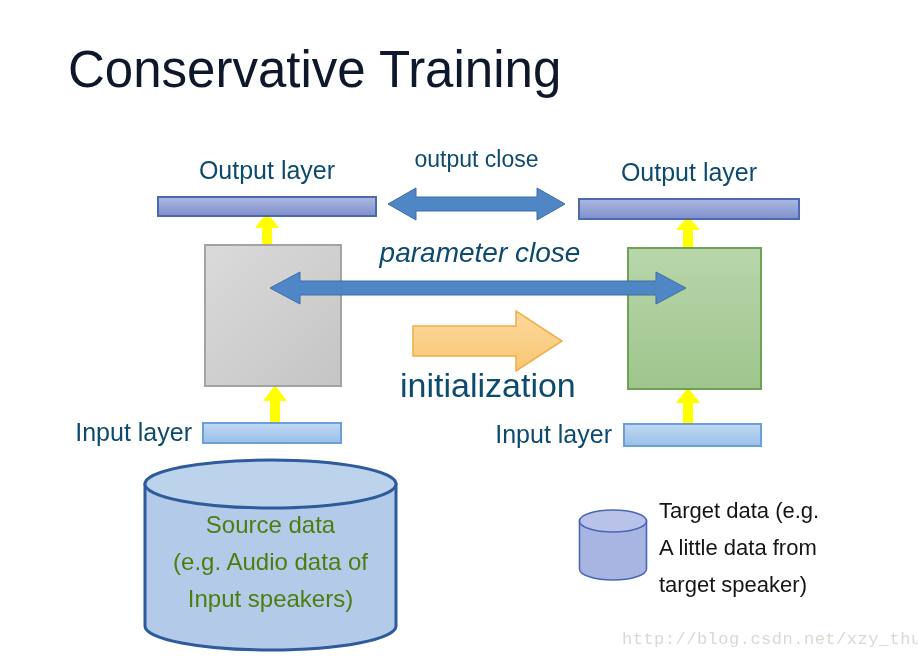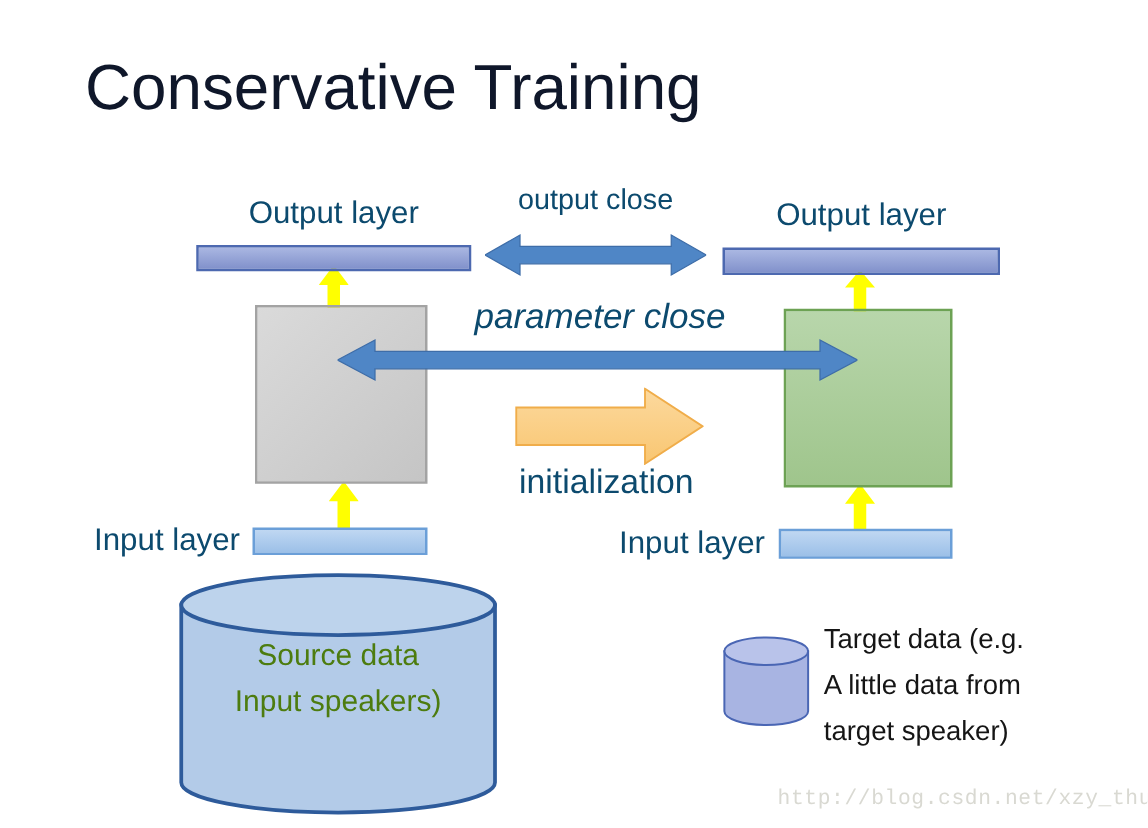--- a/index.html
+++ b/index.html
@@ -39,21 +39,21 @@
   .tgt-box{
     left:627px;top:247px;width:135px;height:143px;
     background:linear-gradient(#b8d6ab,#9fc58c);
     border:2px solid #6da254;
   }
   
   .src-output-lbl{left:157px;top:155px;width:220px;}
   .tgt-output-lbl{left:578px;top:157px;width:222px;}
   .output-close-lbl{left:378px;top:144px;width:197px;font-size:23px;}
   .param-close-lbl{left:360px;top:238px;width:240px;font-size:28px;font-style:italic;}
-  .init-lbl{left:400px;top:370px;width:170px;font-size:27px;}
+  .init-lbl{left:400px;top:370px;width:170px;font-size:34px;}
   .src-input-lbl{left:42px;top:417px;width:150px;}
   .tgt-input-lbl{left:462px;top:419px;width:150px;}
   
   .src-cyl{left:143px;top:458px;width:255px;height:194px;}
   .tgt-cyl{left:578px;top:508px;width:70px;height:74px;}
   .src-data-text{
     left:143px;top:506px;width:255px;text-align:center;
     font-size:24px;line-height:37px;color:#4d7c0f;
   }
   .tgt-data-text{
@@ -118,20 +118,21 @@
     <polygon points="1,16 104,16 104,1 150,31 104,61 104,46 1,46" fill="url(#og)" stroke="#f0ad4a" stroke-width="1.5"></polygon>
   </svg>
   <div class="abs lbl center init-lbl">initialization</div>
 
   <svg class="abs src-cyl" width="255" height="194" viewBox="0 0 255 194">
     <path d="M 2 26 L 2 168 A 125.5 24 0 0 0 253 168 L 253 26 Z" fill="#b3cbe8" stroke="#2e5b9b" stroke-width="3"></path>
     <ellipse cx="127.5" cy="26" rx="125.5" ry="24" fill="#bdd3ec" stroke="#2e5b9b" stroke-width="3"></ellipse>
   </svg>
   <div class="abs src-data-text">
     <div>Source data</div>
+    <div>(e.g. Audio data of</div>
     <div>Input speakers)</div>
   </div>
 
   <svg class="abs tgt-cyl" width="70" height="74" viewBox="0 0 70 74">
     <path d="M 1.5 13 L 1.5 61 A 33.5 11 0 0 0 68.5 61 L 68.5 13 Z" fill="#a8b4e2" stroke="#4a66b4" stroke-width="1.6"></path>
     <ellipse cx="35" cy="13" rx="33.5" ry="11" fill="#b9c3ea" stroke="#4a66b4" stroke-width="1.6"></ellipse>
   </svg>
   <div class="abs tgt-data-text">
     <div>Target data (e.g.</div>
     <div>A little data from</div>

